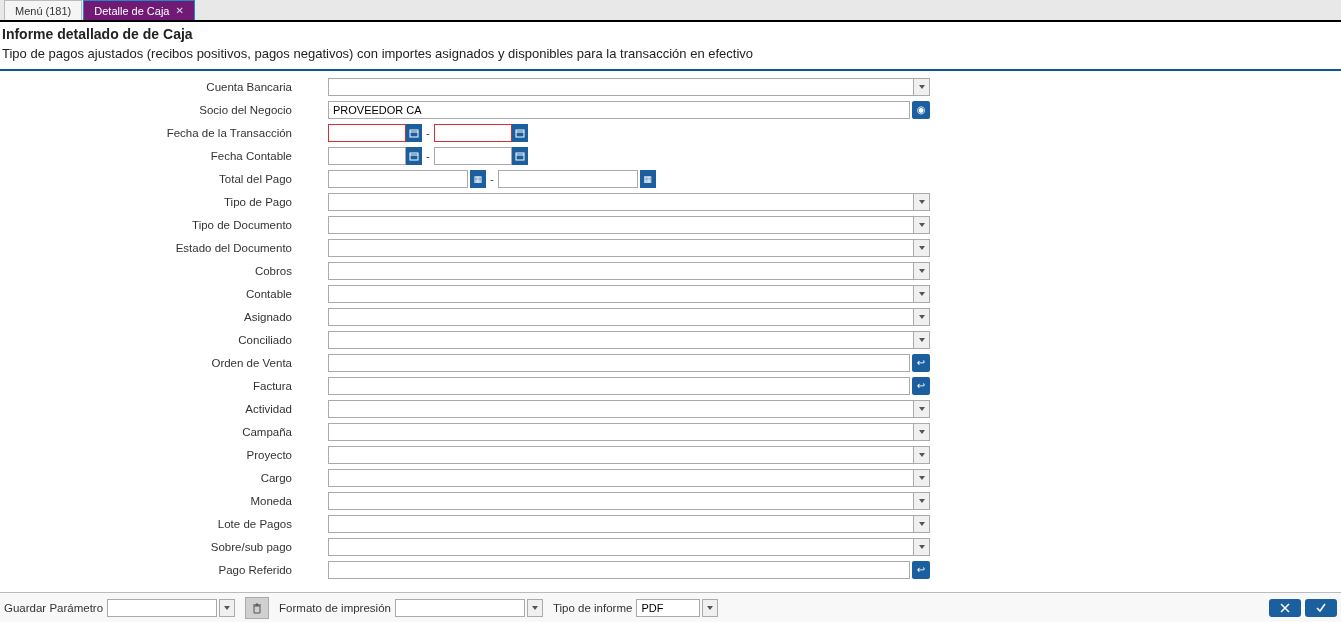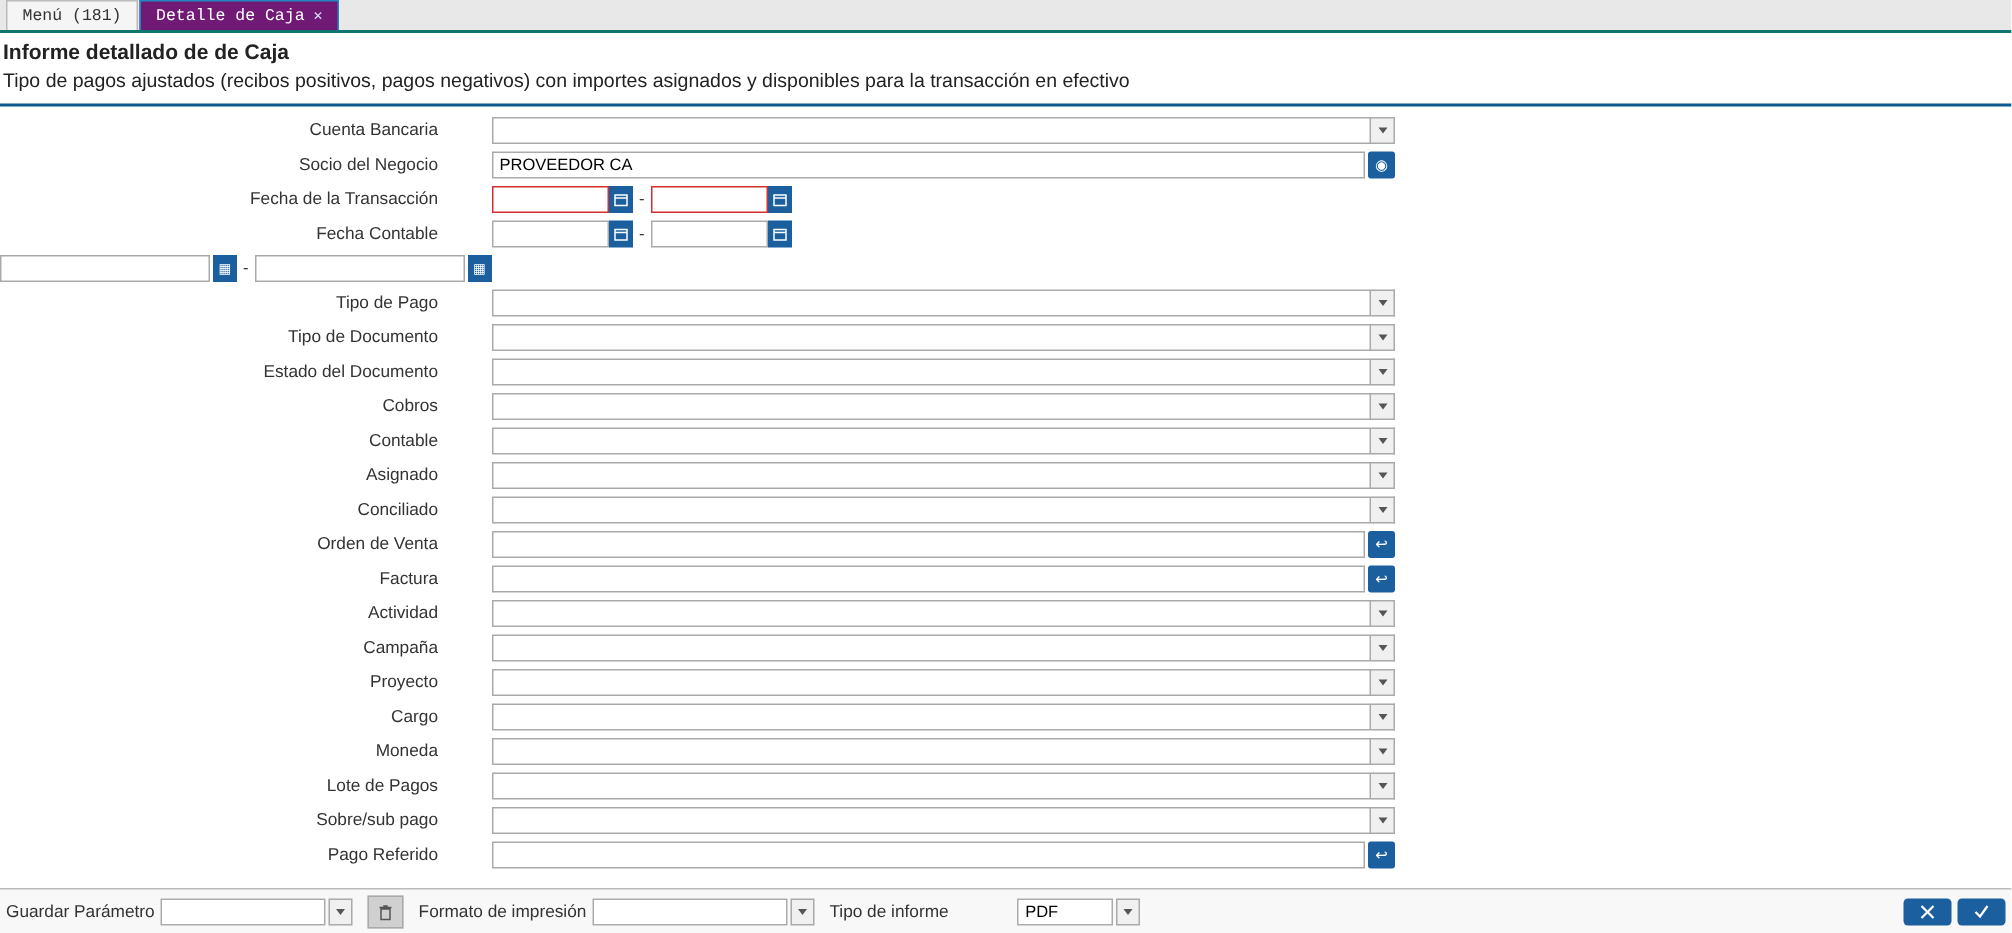--- a/index.html
+++ b/index.html
@@ -9,25 +9,24 @@
       color: #333;
       background: #fff;
       width: 1341px;
       height: 622px;
       overflow: hidden;
       position: relative;
     }
     .tab-bar {
       height: 22px;
       background: #e8e8e8;
-      border-bottom: 2px solid #0f766e;
+      border-bottom: 2px solid #000000;
       display: flex;
       align-items: stretch;
       padding-left: 4px;
-      font-family: Liberation Mono, monospace;
     }
     .tab {
       padding: 3px 10px;
       font-size: 11px;
       border: 1px solid #bbb;
       border-bottom: none;
       background: #f5f5f5;
       margin-right: 1px;
       display: flex;
       align-items: center;
@@ -307,20 +306,21 @@
       <div class="date-btn">
         <svg viewBox="0 0 10 10">
             <rect x="1" y="2" width="8" height="7" fill="none" stroke="#fff" stroke-width="1"></rect>
             <line x1="1" y1="4" x2="9" y2="4" stroke="#fff" stroke-width="1"></line>
           </svg>
       </div>
     </div>
   </div>
 
   <div class="form-row">
+    <div class="form-label">Total del Pago</div>
     <div style="display:flex;align-items:center;">
       <input class="num-field" style="">
       <div class="num-btn">▦</div>
       <span class="range-sep">-</span>
       <input class="num-field" style="">
       <div class="num-btn">▦</div>
     </div>
   </div>
 
   <div class="form-row">
@@ -458,21 +458,21 @@
     <svg width="12" height="12" viewBox="0 0 12 12">
         <path d="M3 4h6v7H3z M2 3h8 M5 2h2v1H5z" fill="none" stroke="#555" stroke-width="1"></path>
       </svg>
   </div>
 
   <span class="footer-label">Formato de impresión</span>
   <input class="footer-select" style="width: 130px;">
   <div class="footer-dropdown-btn"></div>
 
   <span class="footer-label">Tipo de informe</span>
-  <input class="footer-select" style="width: 64px; margin-left: 42px;" value="PDF">
+  <input class="footer-select" style="width: 64px;" value="PDF">
   <div class="footer-dropdown-btn"></div>
 
   <div class="footer-right">
     <div class="btn-cancel">
       <svg width="12" height="12" viewBox="0 0 12 12">
           <path d="M2 2l8 8M10 2l-8 8" stroke="#fff" stroke-width="1.5"></path>
         </svg>
     </div>
     <div class="btn-ok">
       <svg width="12" height="12" viewBox="0 0 12 12">

